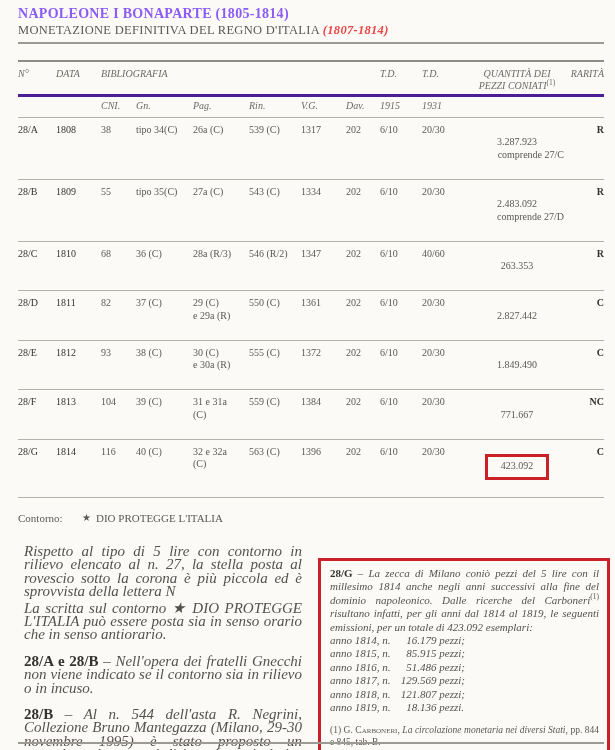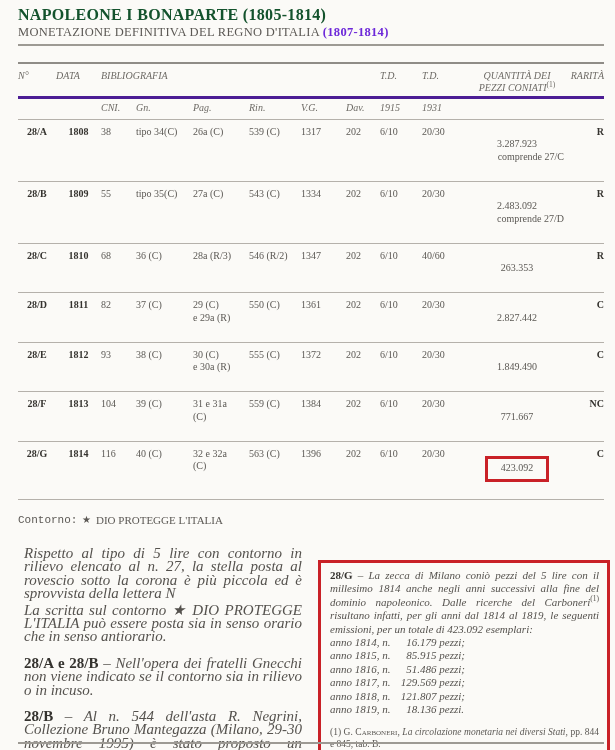--- a/index.html
+++ b/index.html
@@ -4,47 +4,47 @@
 <style>
   html,body{margin:0;padding:0;}
   body{
     width:615px;height:750px;overflow:hidden;position:relative;
     background:#fbfaf7;color:#55524e;
     font-family:"Liberation Serif", serif;
   }
   .page{padding:6px 11px 0 18px;position:relative;}
 
   
-  .title{font-size:16px;font-weight:bold;color:#14532d;letter-spacing:.3px;margin:0;}
+  .title{font-size:14px;font-weight:bold;color:#8b5cf6;letter-spacing:.3px;margin:0;}
   .subtitle{font-size:12.5px;color:#5b5854;letter-spacing:.3px;margin:1px 0 0 0;}
-  .subtitle .years{font-weight:bold;color:#6d28d9;}
+  .subtitle .years{font-weight:bold;color:#ef4444;font-style:italic;}
   .top-rule{height:2px;background:#9d9a94;margin-top:4px;}
 
   
   table{width:586px;border-collapse:collapse;table-layout:fixed;margin-top:16px;
         font-size:10px;border-top:2px solid #8f8c87;border-bottom:1px solid #b5b1ab;}
   th{font-style:italic;font-weight:normal;color:#6e6b66;text-align:left;
      padding:6px 0 3px 0;vertical-align:top;line-height:11.5px;}
   tr.subhead th{border-top:3px solid #4c1d95;padding:3px 0 5px 0;}
   .th-qty{text-align:center;}
   .th-rarity{text-align:right;}
   td{vertical-align:top;padding:6px 0 5px 0;color:#5b5854;white-space:pre-line;line-height:12.5px;}
   tr.datarow td{border-top:1px solid #b5b1ab;}
-  td.c-n,td.c-data{font-weight:bold;color:#35332f;text-align:center;}
+  td.c-n,td.c-data{font-weight:normal;color:#35332f;}
   td.c-qty{text-align:center;}
   td.c-rarity{text-align:right;font-weight:bold;color:#35332f;}
   .qty-wrap{display:inline-block;}
   .qty-box{border:3px solid #c92127;padding:3px 13px 4px;margin-top:-4px;}
   .qty2{text-align:right;}
   .sup{font-size:7.5px;vertical-align:super;font-style:normal;line-height:0;}
 
   
   .contorno{margin-top:13px;font-size:11px;color:#5b5854;line-height:14px;}
   .contorno-row{display:flex;}
-  .contorno-label{width:62px;flex:none;font-family:Liberation Mono, monospace;}
+  .contorno-label{width:62px;flex:none;}
   .star{margin:0 5px 0 2px;font-size:10px;color:#5b5854;}
   .contorno-line2{margin-left:81px;}
 
   
   .cols{display:flex;gap:16px;margin-top:20px;align-items:flex-start;}
   .col-left{width:284px;flex:none;}
   .col-right{width:292px;flex:none;}
   .sec-heading{font-size:11px;color:#5b5854;margin:0 0 5px 0;}
   .note-item{font-size:15px;font-style:italic;text-align:justify;line-height:13.4px;
              margin:0 0 3px 6px;color:#55524e;}

